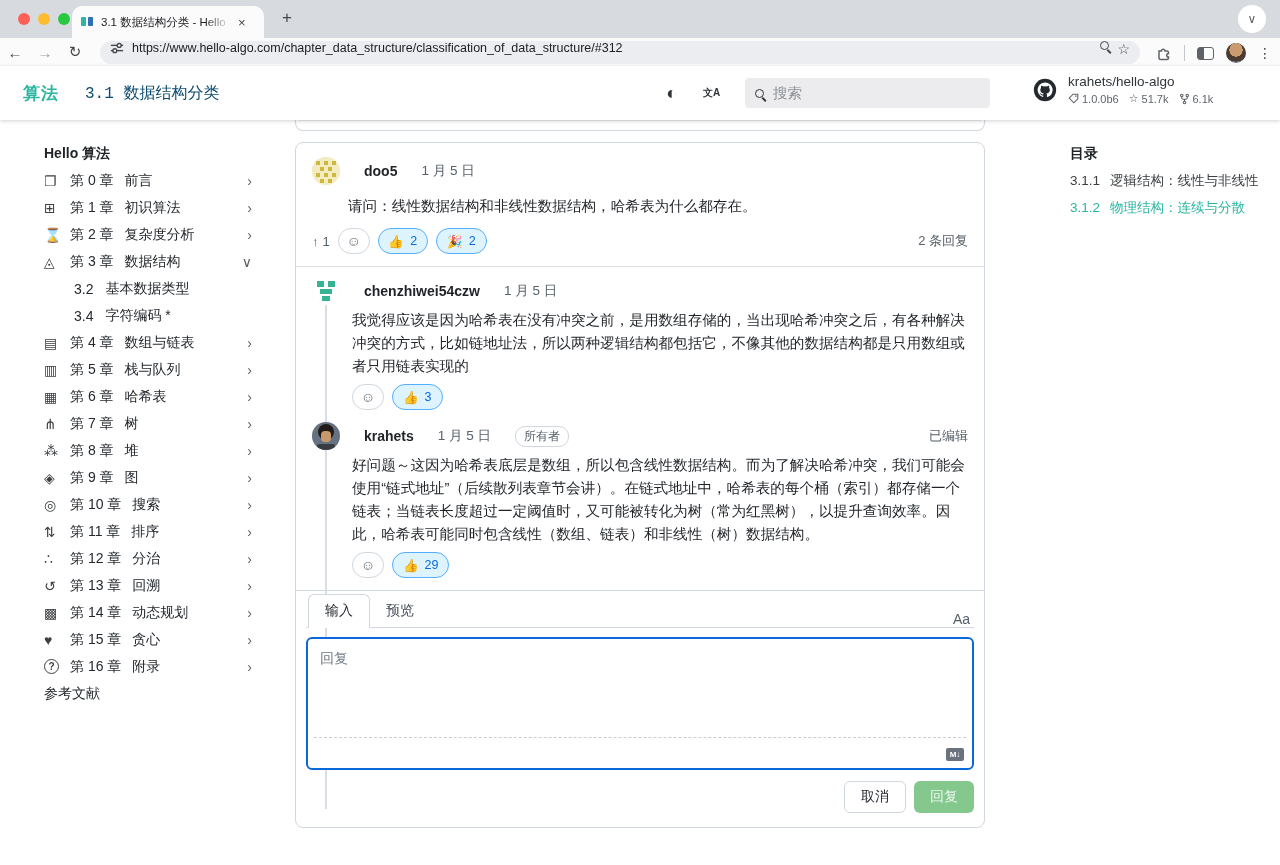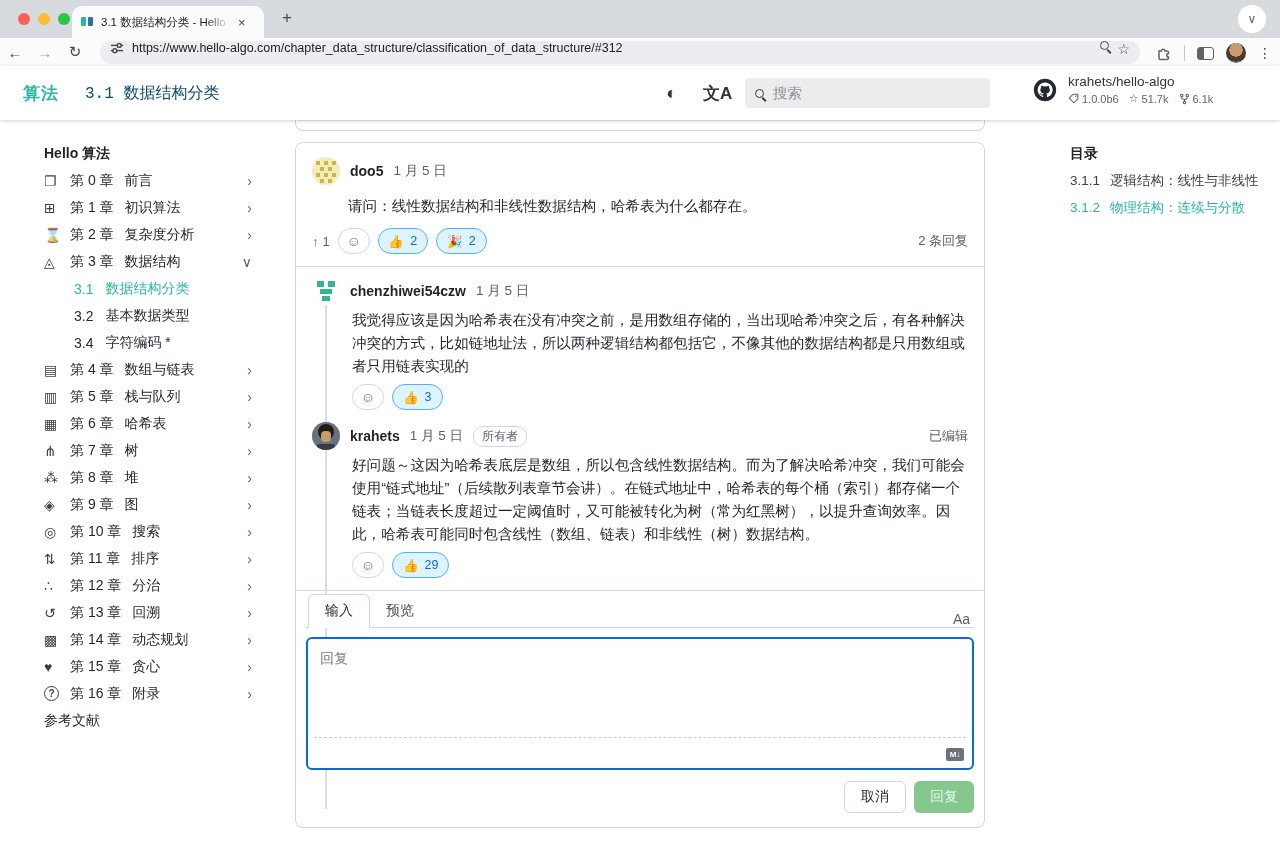--- a/index.html
+++ b/index.html
@@ -36,21 +36,21 @@
   .chrome-avatar{width:20px;height:20px;border-radius:50%;background:radial-gradient(circle at 50% 35%,#c99b6e 0 40%,#4a3a30 41% 70%,#6b7c8d 71%);}
   .kebab{font-size:14px;color:#46484b;}
 
   
   .site-header{position:absolute;left:0;top:66px;width:1280px;height:54px;background:#fff;
     box-shadow:0 1px 4px rgba(0,0,0,.18);display:flex;align-items:center;z-index:5;}
   .logo{margin-left:23px;font-weight:700;font-size:17px;color:#2cb5a0;letter-spacing:1px;cursor:pointer;}
   .page-title{margin-left:26px;font-size:16px;color:#0c4a6e;font-family:Liberation Mono, monospace;}
   .hdr-icons{position:absolute;left:666px;display:flex;align-items:center;gap:26px;}
   .hdr-ico{font-size:18px;color:#30353a;cursor:pointer;}
-  .translate{font-size:17px;font-weight:700;color:#30353a;cursor:pointer;}
+  .translate{font-size:10px;font-weight:700;color:#30353a;cursor:pointer;}
   .searchbox{position:absolute;left:745px;top:12px;width:245px;height:30px;background:#ececee;
     border-radius:4px;display:flex;align-items:center;padding:0 10px;gap:9px;}
   .searchbox .mag{border-color:#30353a;}
   .searchbox .mag::after{background:#30353a;}
   .search-input{border:0;background:transparent;outline:none;font-size:14.5px;color:#333;width:180px;
     font-family:"Liberation Sans","DejaVu Sans",sans-serif;}
   .search-input::placeholder{color:#8a8f94;}
   .repo{position:absolute;left:1032px;top:8px;display:flex;gap:10px;cursor:pointer;}
   .octo{width:26px;height:26px;flex:none;margin-top:3px;}
   .repo-name{font-size:13.5px;color:#30353a;}
@@ -77,21 +77,21 @@
   .toc{position:absolute;left:1022px;top:140px;width:250px;margin-left:48px;}
   .toc-title{font-size:14px;font-weight:700;color:#1f2328;height:27px;display:flex;align-items:center;}
   .toc-row{display:flex;gap:10px;height:27px;align-items:center;font-size:13.5px;color:#3c4043;cursor:pointer;}
 
   
   .main-col{position:absolute;left:295px;top:112px;width:690px;}
   .partial-card{height:19px;border:1px solid #d0d7de;border-top:none;border-radius:0 0 8px 8px;overflow:hidden;}
   .partial-inner{height:9px;margin:0 1px;background:#e7e9ec;border-radius:0 0 3px 3px;}
   .thread-card{margin-top:11px;border:1px solid #d0d7de;border-radius:8px;background:#fff;padding:14px 16px 12px;}
 
-  .c-head{display:flex;align-items:center;gap:10px;height:28px;}
+  .c-head{display:flex;align-items:center;gap:24px;height:28px;}
   .avatar{width:28px;height:28px;border-radius:50%;overflow:hidden;flex:none;background:#eee;position:relative;z-index:1;}
   .c-author{font-size:14px;font-weight:700;color:#1f2328;cursor:pointer;}
   .c-date{font-size:13.5px;color:#57606a;}
   .owner-badge{font-size:12px;color:#57606a;border:1px solid #d0d7de;border-radius:10px;padding:1px 8px;}
   .edited{margin-left:auto;font-size:13px;color:#57606a;}
   .c-body{margin-top:10px;font-size:14.6px;line-height:23px;color:#1f2328;margin-left:36px;}
   .c-foot{margin-top:10px;display:flex;align-items:center;gap:8px;}
   .upvote{display:flex;align-items:center;gap:4px;font-size:13px;color:#57606a;cursor:pointer;}
   .smiley-btn{width:32px;height:26px;border:1px solid #d0d7de;border-radius:13px;background:#fff;
     color:#57606a;font-size:14px;display:flex;align-items:center;justify-content:center;cursor:pointer;}
@@ -240,24 +240,20 @@
       <span class="nav-ico ic-hourglass-icon">⌛</span>
       <span class="nav-num">第 2 章</span>
       <span class="nav-label">复杂度分析</span>
       <span class="nav-arrow">›</span>
     </div>
     <div class="nav-row">
       <span class="nav-ico ic-shapes-icon">◬</span>
       <span class="nav-num">第 3 章</span>
       <span class="nav-label">数据结构</span>
       <span class="nav-arrow">∨</span>
-    </div>
-    <div class="nav-row sub-row active-teal">
-      <span class="nav-num">3.1</span>
-      <span class="nav-label">数据结构分类</span>
     </div>
     <div class="nav-row sub-row">
       <span class="nav-num">3.2</span>
       <span class="nav-label">基本数据类型</span>
     </div>
     <div class="nav-row sub-row">
       <span class="nav-num">3.4</span>
       <span class="nav-label">字符编码 *</span>
     </div>
     <div class="nav-row">

